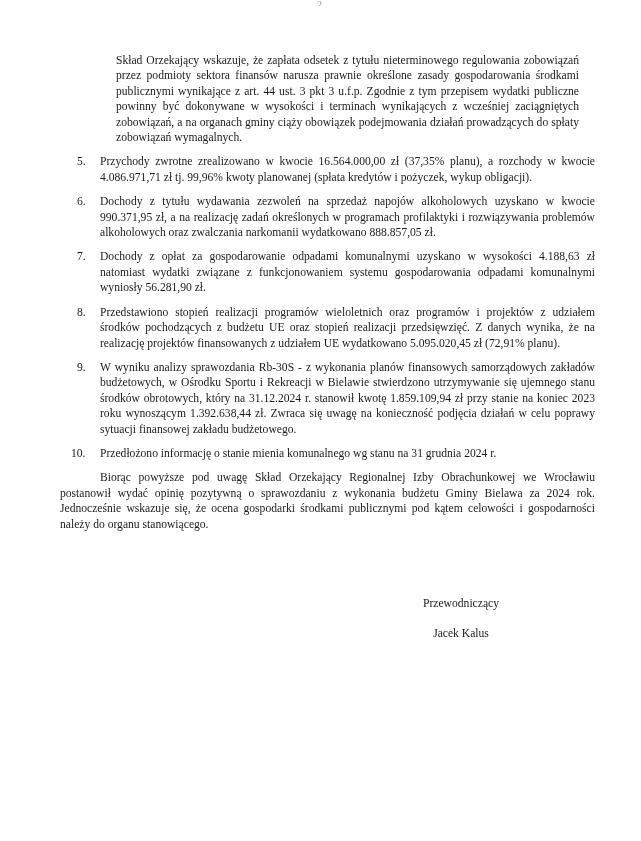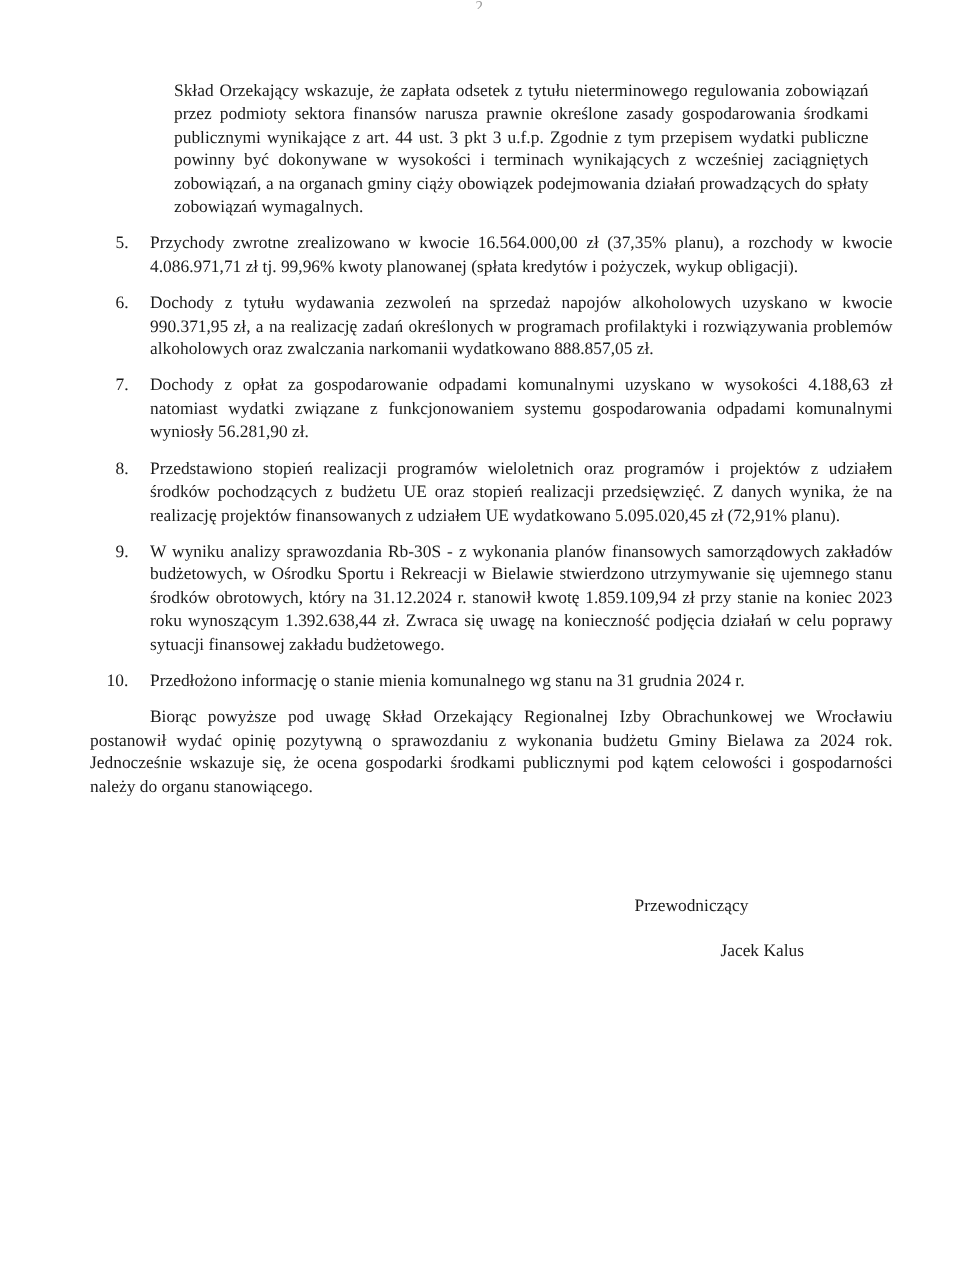--- a/index.html
+++ b/index.html
@@ -27,21 +27,21 @@
     ol.items li .num {
       position: absolute; left: -23px; top: 0;
     }
     ol.items li.ten .num { left: -29px; }
     .body-section { margin-left: -40px; width: 535px; }
     .indent-para { text-indent: 40px; text-align: justify; margin: 0 0 9px 0; }
     .signature {
       position: absolute; left: 386px; top: 560px; width: 150px;
       text-align: center; line-height: 15.4px; margin-top: 36px;
     }
-    .signature .name { margin-top: 15px; text-align: right; }
+    .signature .name { margin-top: 15px; }
   </style>
 </head>
 <body>
 
 <div class="page-num">2</div>
 
 <div class="content">
   <p class="para first-para">Skład Orzekający wskazuje, że zapłata odsetek z tytułu nieterminowego regulowania zobowiązań przez podmioty sektora finansów narusza prawnie określone zasady gospodarowania środkami publicznymi wynikające z art. 44 ust. 3 pkt 3 u.f.p. Zgodnie z tym przepisem wydatki publiczne powinny być dokonywane w wysokości i terminach wynikających z wcześniej zaciągniętych zobowiązań, a na organach gminy ciąży obowiązek podejmowania działań prowadzących do spłaty zobowiązań wymagalnych.</p>
 
   <ol class="items">

